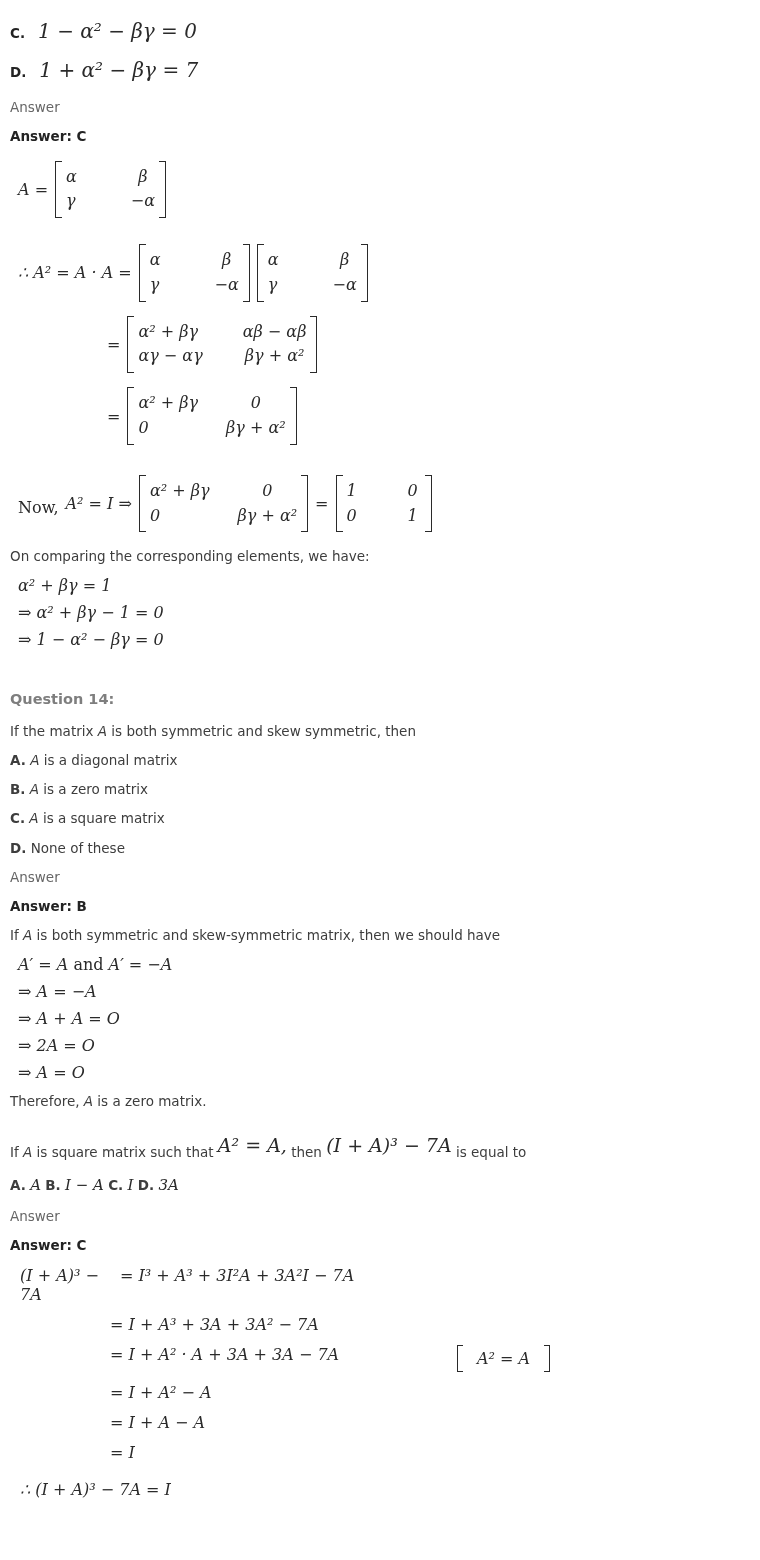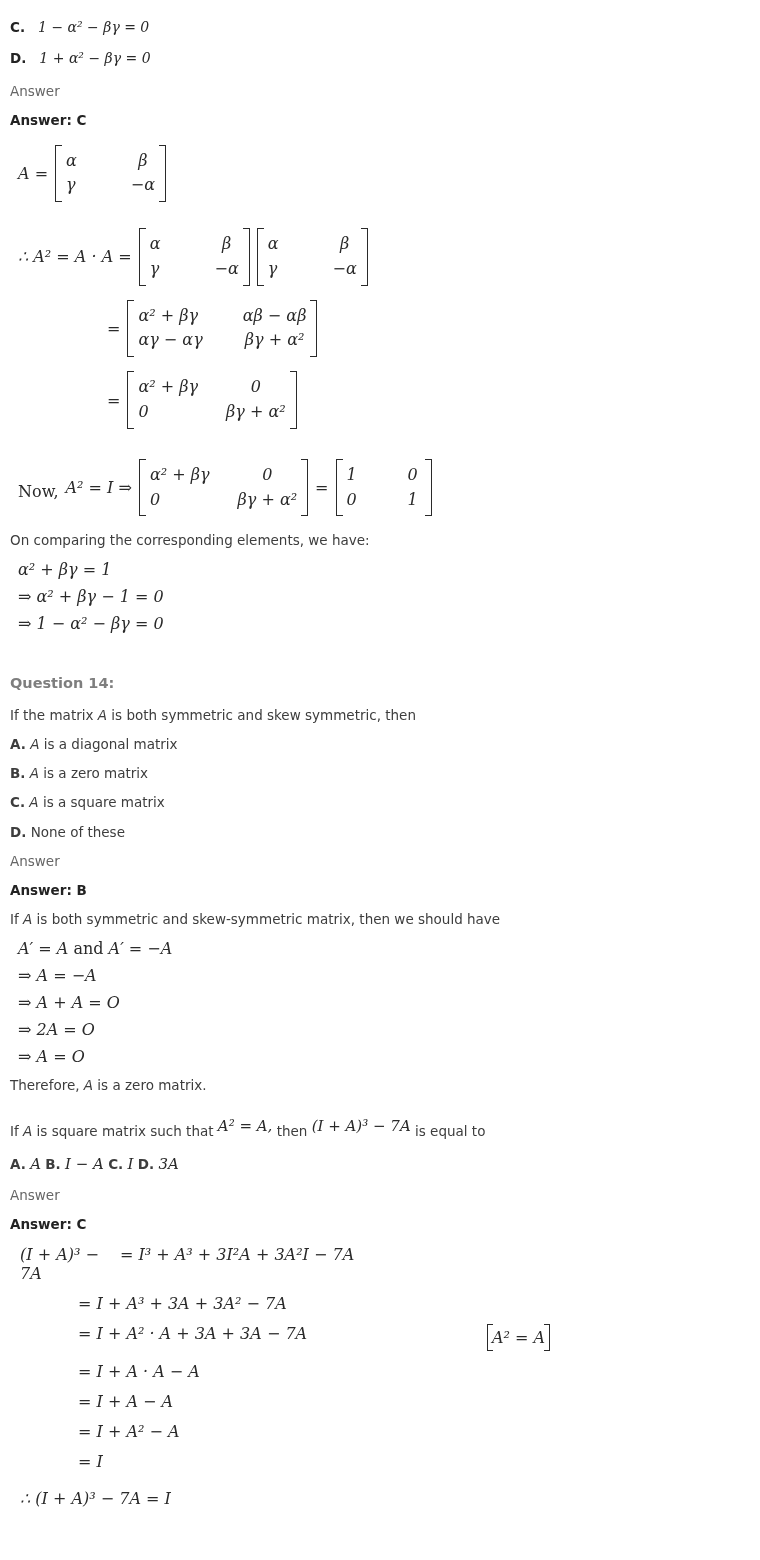--- a/index.html
+++ b/index.html
@@ -15,22 +15,22 @@
   .body { font-size: 13.5px; line-height: 1.5; margin: 9px 0; color: #3d3d3d; }
   .bold { font-weight: bold; color: #232323; }
   .muted { color: #666666; }
   .qheading { font-size: 14.5px; font-weight: bold; color: #7e7e7e; margin: 42px 0 14px 0; }
 
   .math {
     font-family: "DejaVu Serif", "Liberation Serif", serif;
     font-style: italic; color: #2a2a2a; font-size: 16px;
   }
   .roman { font-style: normal; margin-top: 8px; }
-  .lg { font-size: 14px; }
-  .inline-lg { font-size: 15px; vertical-align: 5px; }
+  .lg { font-size: 20px; }
+  .inline-lg { font-size: 19px; vertical-align: 5px; }
 
   .opt-row { display: flex; align-items: baseline; gap: 13px; margin: 15px 0; }
   .opt-label { font-size: 13.5px; font-weight: bold; color: #232323; }
 
   .math-row { display: flex; align-items: center; gap: 7px; margin: 14px 0 14px 8px; }
   .math-line { margin: 8px 0 8px 8px; }
   .ind { margin-left: 97px; }
 
   
   .bm {
@@ -48,24 +48,24 @@
   .bm .mc { line-height: 1.3; }
   .bm .r { justify-self: center; min-width: 16px; text-align: center; }
   .g54 { column-gap: 54px; }
   .g48 { column-gap: 48px; }
   .g40 { column-gap: 40px; }
   .g28 { column-gap: 28px; }
 
   
   .drow { display: flex; align-items: baseline; margin: 11px 0 11px 10px; }
   .dlhs { display: inline-block; width: 100px; }
-  .dind { margin-left: 68px; }
+  .dind { margin-left: 100px; }
   .dfinal { margin-top: 18px; }
   .note-bracket {
-    display: inline-block; position: relative; padding: 4px 5px;
+    display: inline-block; position: relative; padding: 4px 20px;
     margin-left: auto; margin-right: 200px; align-self: center;
   }
   .note-bracket::before {
     content: ""; position: absolute; left: 0; top: 0; bottom: 0; width: 5px;
     border: 1.5px solid #2a2a2a; border-right: none;
   }
   .note-bracket::after {
     content: ""; position: absolute; right: 0; top: 0; bottom: 0; width: 5px;
     border: 1.5px solid #2a2a2a; border-left: none;
   }
@@ -78,21 +78,21 @@
 <main>
 
   <section>
 
     <div class="opt-row">
       <span class="opt-label">C.</span>
       <span class="math lg">1 − α² − βγ = 0</span>
     </div>
     <div class="opt-row">
       <span class="opt-label">D.</span>
-      <span class="math lg">1 + α² − βγ = 0</span>
+      <span class="math lg">1 + α² − βγ = 7</span>
     </div>
 
     <p class="body muted">Answer</p>
     <p class="body bold">Answer: C</p>
 
     <div class="math-row">
       <span class="math">A =</span>
       <span class="bm g54">
         <span class="math mc">α</span>
         <span class="math mc r">β</span>
@@ -209,27 +209,24 @@
           <span class="math">= I³ + A³ + 3I²A + 3A²I − 7A</span>
       </div>
       <div class="drow dind">
           <span class="math">= I + A³ + 3A + 3A² − 7A</span>
         </div>
       <div class="drow dind">
         <span class="math">= I + A² · A + 3A + 3A − 7A</span>
         <span class="note-bracket"><span class="math">A² = A</span></span>
       </div>
       <div class="drow dind">
-          <span class="math">= I + A · A − A</span>
+          <span class="math">= I + A² − A</span>
         </div>
       <div class="drow dind">
           <span class="math">= I + A − A</span>
-        </div>
-      <div class="drow dind">
-          <span class="math">= I + A² − A</span>
         </div>
       <div class="drow dind">
           <span class="math">= I</span>
         </div>
       <div class="drow dfinal">
           <span class="math">∴ (I + A)³ − 7A = I</span>
         </div>
     </div>
   </section>
 

